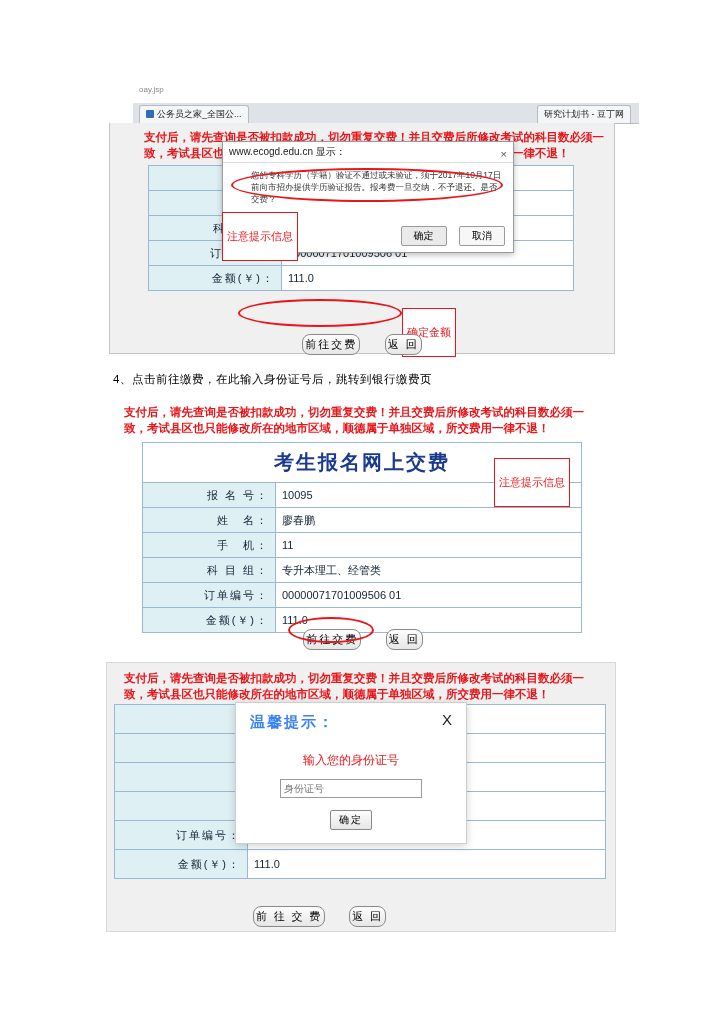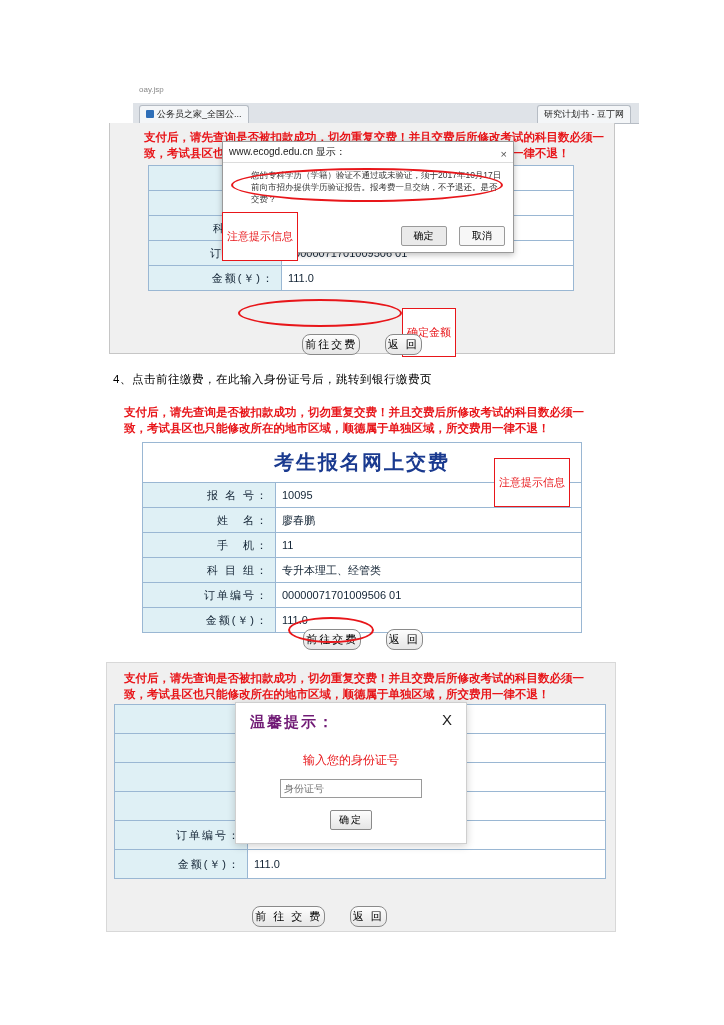--- a/index.html
+++ b/index.html
@@ -121,21 +121,21 @@
     position:absolute;left:0;top:0;width:508px;height:268px;
     background:#f0f0f0;border:1px solid #d8d8d8;
   }
   .tipdialog{
     position:absolute;left:129px;top:40px;width:230px;height:140px;
     background:#ffffff;border:1px solid #cfcfcf;
     box-shadow:0 2px 8px rgba(0,0,0,.18);
     z-index:30;
   }
   .tipdialog .tt{
-    font-size:15px;color:#701a75;font-weight:bold;letter-spacing:2px;
+    font-size:15px;color:#3b82f6;font-weight:bold;letter-spacing:2px;
     padding:10px 0 0 14px;
   }
   .tipdialog .x{
     position:absolute;right:14px;top:8px;font-size:15px;color:#222;
   }
   .tipdialog .sub{
     text-align:center;color:#e8161a;font-size:12px;margin-top:20px;
   }
   .tipdialog .inp{
     display:block;margin:10px auto 0;width:134px;height:15px;
@@ -310,21 +310,21 @@
             <td class="lab" style="height:22px;">订单编号：</td>
             <td class="val">00000071701009506 01</td>
           </tr>
       <tr>
             <td class="lab" style="height:22px;">金额(￥)：</td>
             <td class="val">111.0</td>
           </tr>
     </tbody>
       </table>
 
-    <div class="btnrow" style="position:absolute;left:0;top:238px;width:427px;">
+    <div class="btnrow" style="position:absolute;left:0;top:238px;width:427px;font-family:Liberation Serif, serif;">
       <span class="btn">前 往 交 费</span>
       <span class="btn">返 回</span>
     </div>
 
     <div class="tipdialog">
       <div class="tt">温馨提示：</div>
       <div class="x">X</div>
       <div class="sub">输入您的身份证号</div>
       <input class="inp" type="text" placeholder="身份证号" style="">
       <span class="ok">确定</span>

